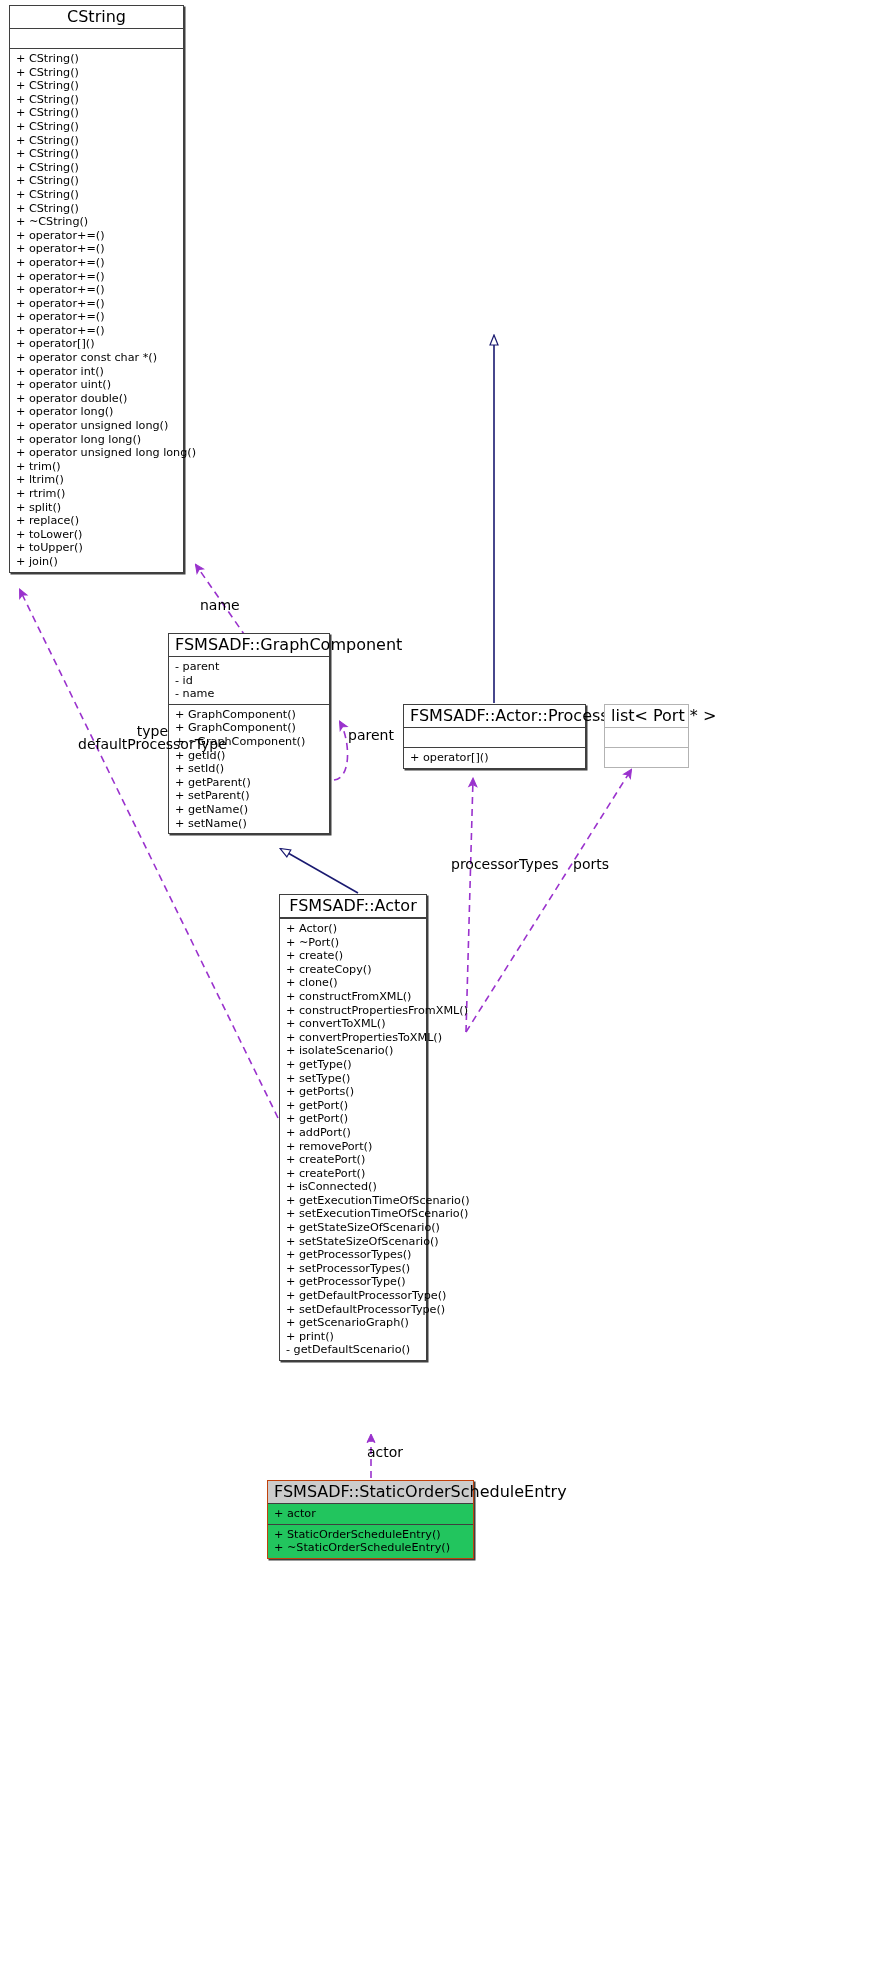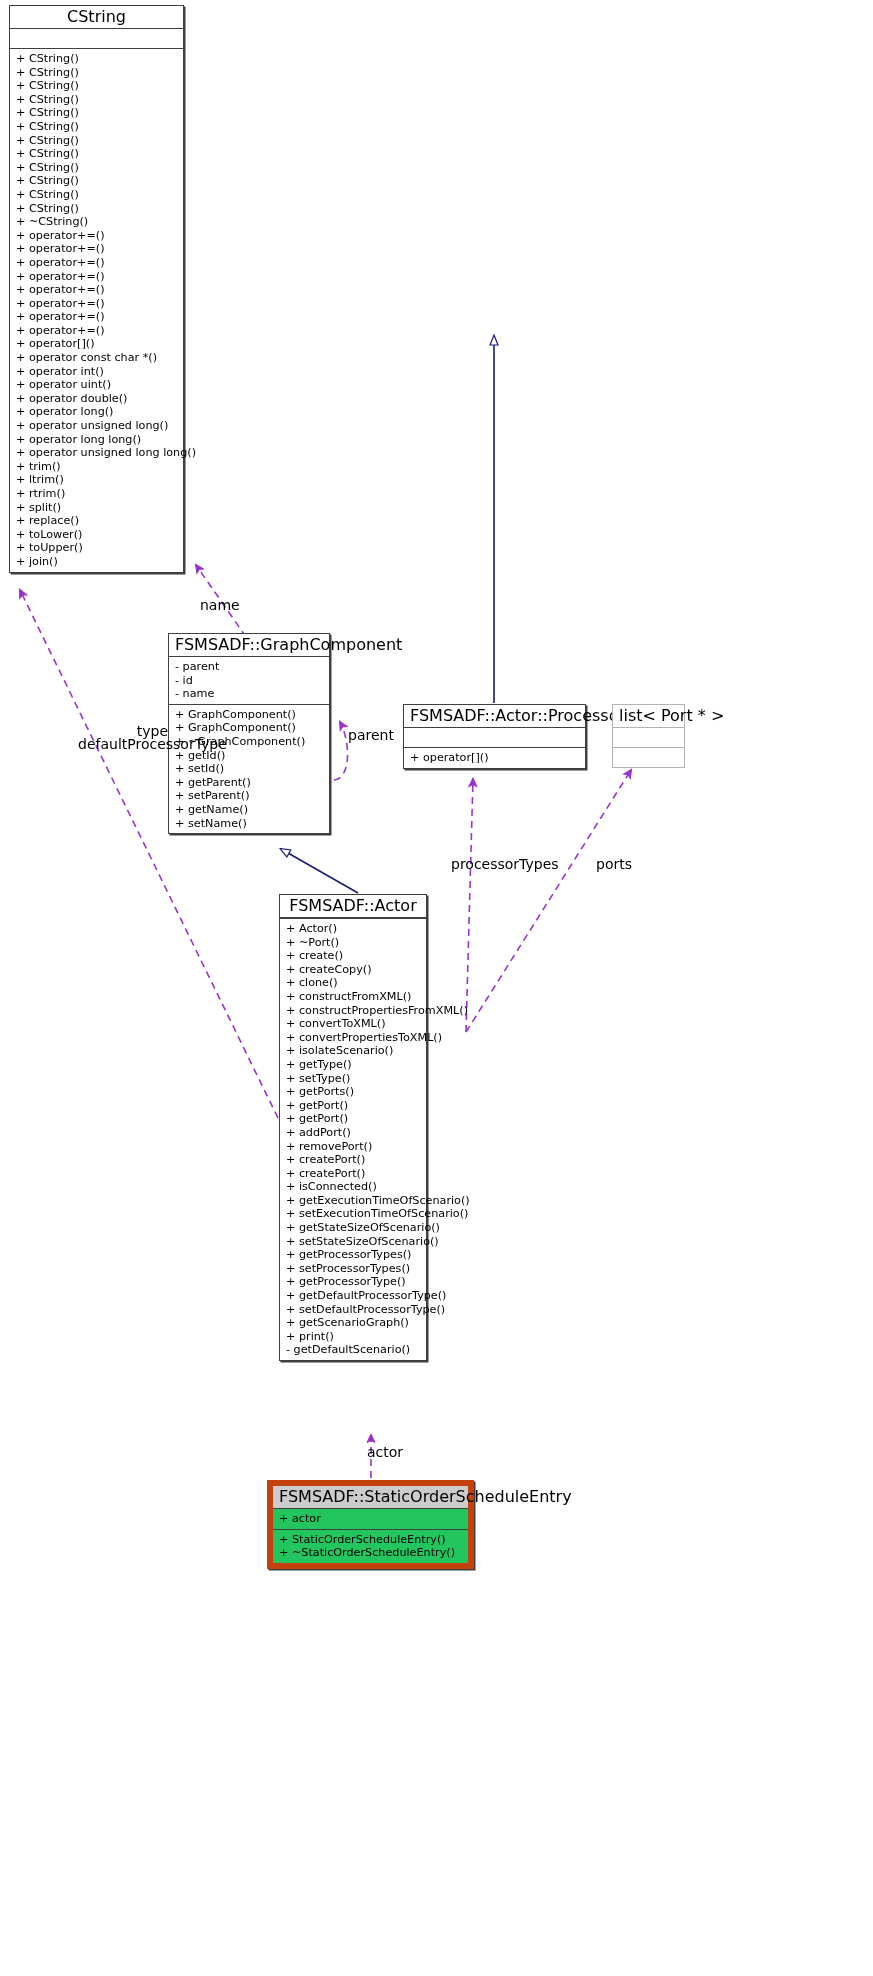--- a/index.html
+++ b/index.html
@@ -5,21 +5,21 @@
   html,body{margin:0;padding:0;background:#ffffff;}
   body{width:873px;height:1976px;position:relative;
        font-family:"DejaVu Sans","Liberation Sans",sans-serif;
        -webkit-font-smoothing:antialiased;}
   #canvas{position:absolute;left:0;top:0;width:873px;height:1976px;overflow:hidden;}
   svg.edges{position:absolute;left:0;top:0;width:873px;height:1976px;pointer-events:none;}
 
   .umlbox{position:absolute;box-sizing:border-box;background:#ffffff;}
   .umlbox.thick{border:1px solid #3f3f3f;box-shadow:1.5px 1.5px 0 0 #3f3f3f;}
   .umlbox.thin{border:1px solid #b3b3b3;}
-  .umlbox.focus{border:6px solid #c2410c;background:#cccccc;box-shadow:1.5px 1.5px 0 0 #3f3f3f;}
+  .umlbox.focus{border:1px solid #c2410c;background:#cccccc;box-shadow:1.5px 1.5px 0 0 #3f3f3f;}
   .umlbox.focus .sect{background:#22c55e;}
 
   .title{text-align:center;font-size:16px;color:#000;padding:4px 6px 5px 6px;
          line-height:13px;white-space:nowrap;}
   .sep{height:1px;background:#3f3f3f;}
   .sep.thinline{background:#b3b3b3;}
   .sect{padding:3px 0 3px 0;}
   .row{font-size:11.2px;color:#000;line-height:13.6px;padding:0 5px 0 6px;white-space:nowrap;}
   .emptyrow{height:13px;}
 
@@ -136,21 +136,21 @@
     <div class="sep"></div>
     <div class="sect">
       <div class="row emptyrow"></div>
     </div>
     <div class="sep"></div>
     <div class="sect">
       <div class="row">+ operator[]()</div>
     </div>
   </div>
 
-  <div class="umlbox thin" style="left:604px;top:704px;width:73px;margin-left:8px;">
+  <div class="umlbox thin" style="left:604px;top:704px;width:85px;">
     <div class="title">list&lt; Port * &gt;</div>
     <div class="sep thinline"></div>
     <div class="sect">
       <div class="row emptyrow"></div>
     </div>
     <div class="sep thinline"></div>
     <div class="sect">
       <div class="row emptyrow"></div>
     </div>
   </div>
@@ -212,17 +212,17 @@
 
   <div class="edgelabel" style="left:348px;top:729px;">parent</div>
 
   <div class="edgelabel two" style="left:78px;top:725px;text-align:center;">
     <div>type</div>
     <div>defaultProcessorType</div>
   </div>
 
   <div class="edgelabel" style="left:451px;top:858px;">processorTypes</div>
 
-  <div class="edgelabel" style="left:573px;top:858px;margin-left:23px;">ports</div>
+  <div class="edgelabel" style="left:573px;top:858px;">ports</div>
 
   <div class="edgelabel" style="left:367px;top:1446px;">actor</div>
 
 </div>
 
 </body></html>

